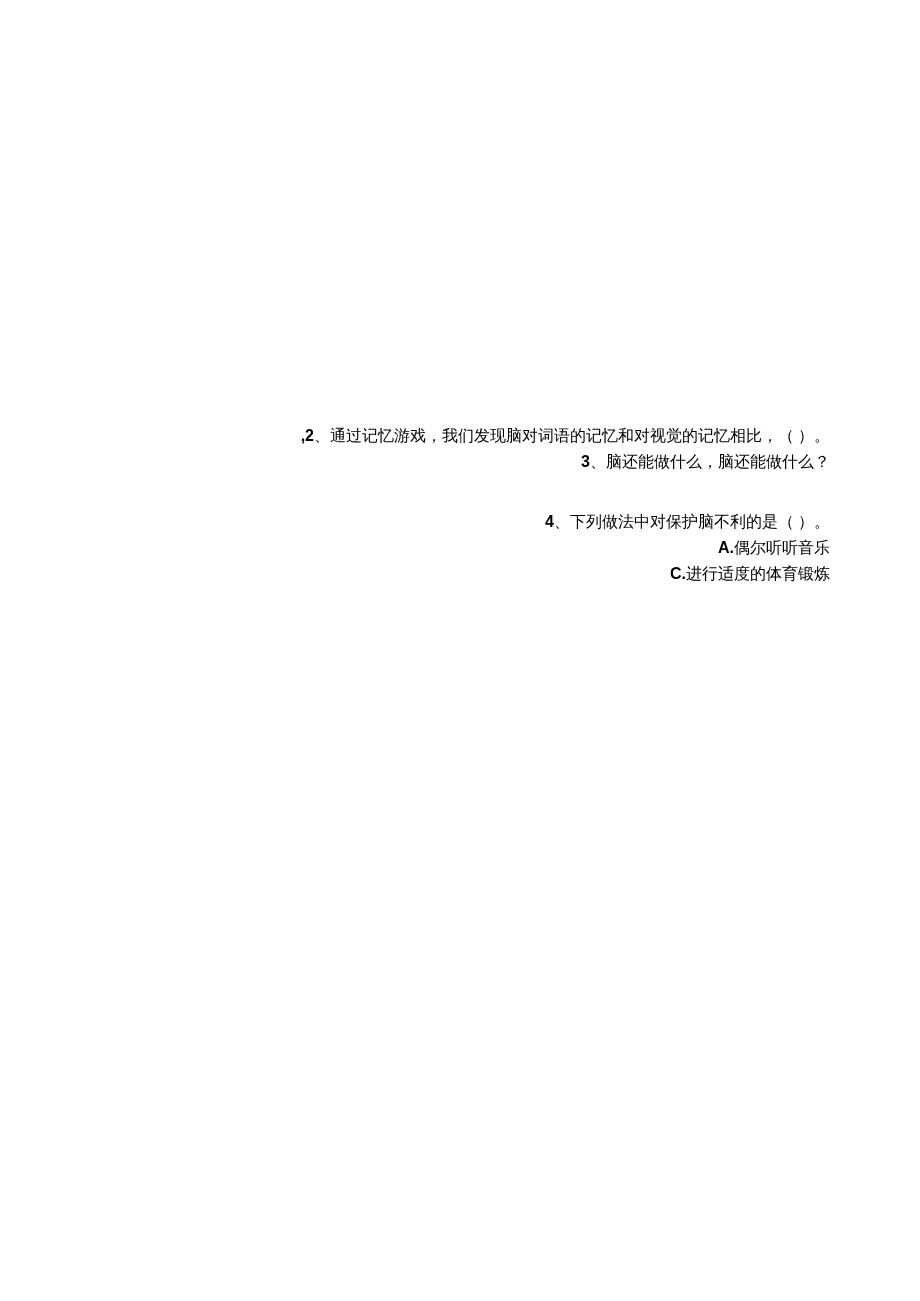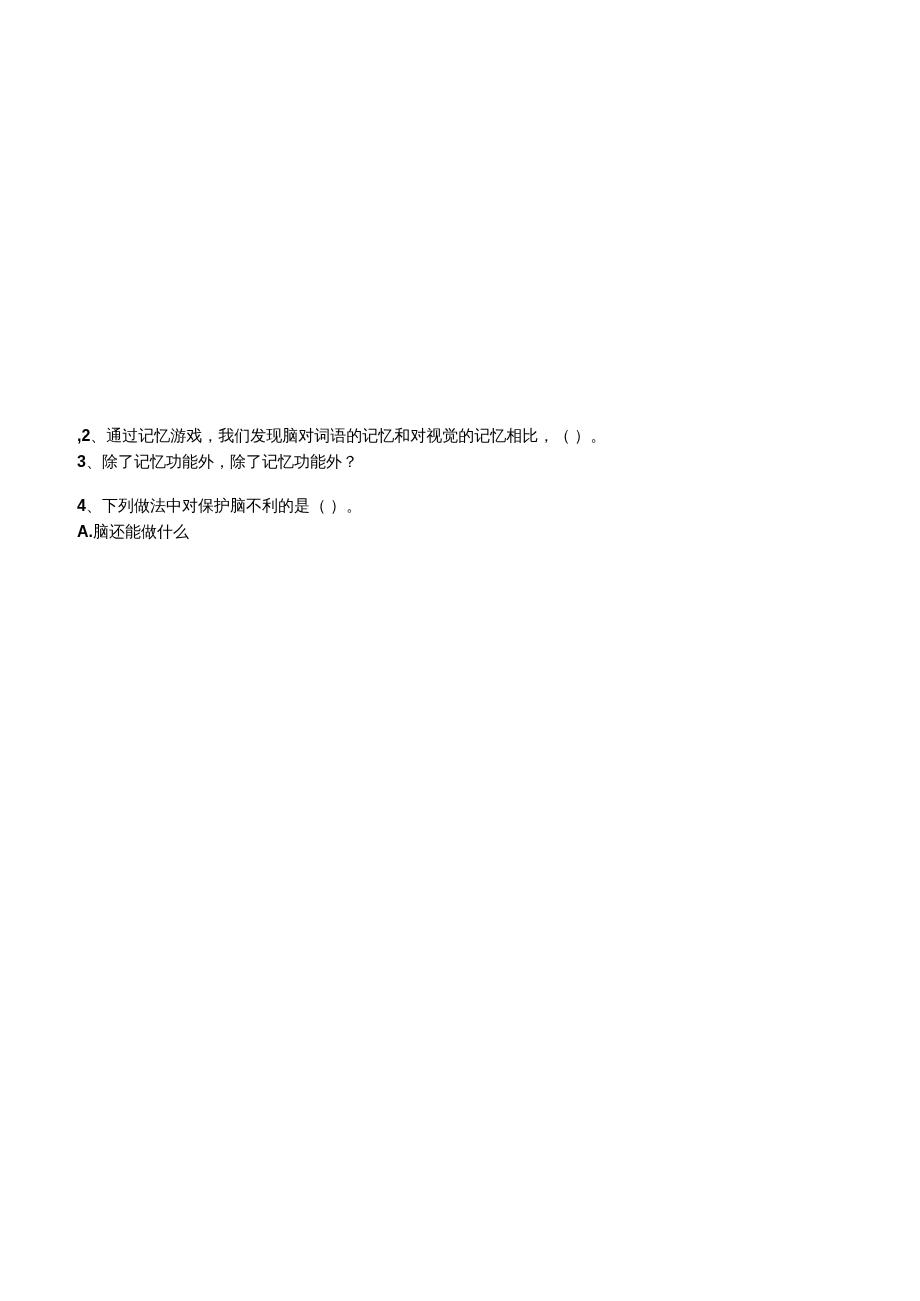--- a/index.html
+++ b/index.html
@@ -8,47 +8,50 @@
     width: 920px;
     height: 1301px;
     background: #ffffff;
     font-family: "SimSun", "宋体", serif;
     font-size: 16px;
     color: #000000;
     line-height: 1.5;
   }
   .content {
     padding-top: 424px;
-    padding-left: 77px;
     padding-right: 90px;
+    text-align: right;
   }
   .line {
     margin-bottom: 2px;
   }
   .bold {
     font-family: Arial, "Microsoft YaHei", sans-serif;
     font-weight: bold;
   }
   .q-gap {
-    margin-top: 20px;
+    margin-top: 36px;
   }
 </style>
 </head>
 <body>
 
 <div class="content">
 
   <div class="line">
     <span class="bold">,2</span><span>、</span><span>通过记忆游戏，我们发现脑对词语的记忆和对视觉的记忆相比，（</span><span>          </span><span>）。</span>
   </div>
 
   <div class="line">
-    <span class="bold">3</span><span>、</span><span>除了记忆功能外，除了记忆功能外？</span>
+    <span class="bold">3</span><span>、</span><span>脑还能做什么，脑还能做什么？</span>
   </div>
 
   <div class="line q-gap">
     <span class="bold">4</span><span>、</span><span>下列做法中对保护脑不利的是（</span><span>      </span><span>）。</span>
   </div>
   <div class="line">
-    <span class="bold">A.</span><span>脑还能做什么</span>
+    <span class="bold">A.</span><span>偶尔听听音乐</span>
+  </div>
+  <div class="line">
+    <span class="bold">C.</span><span>进行适度的体育锻炼</span>
   </div>
 
 </div>
 
 </body></html>

